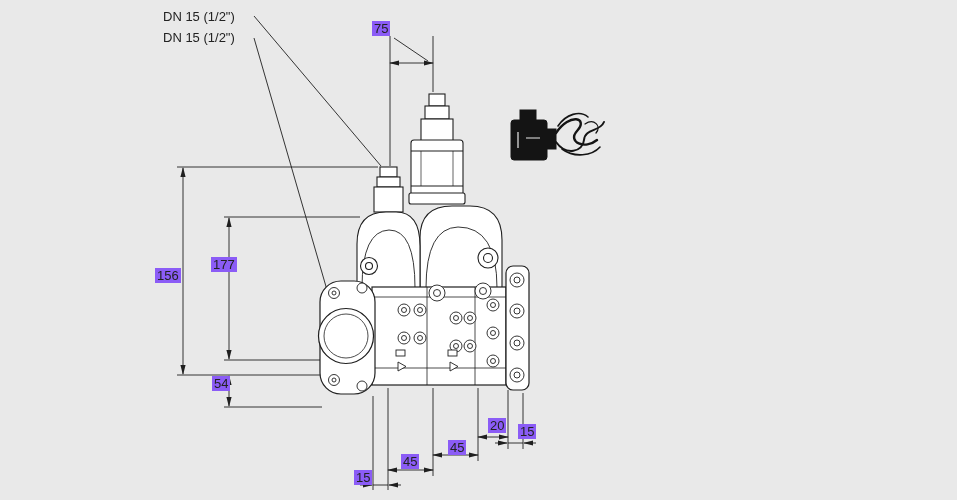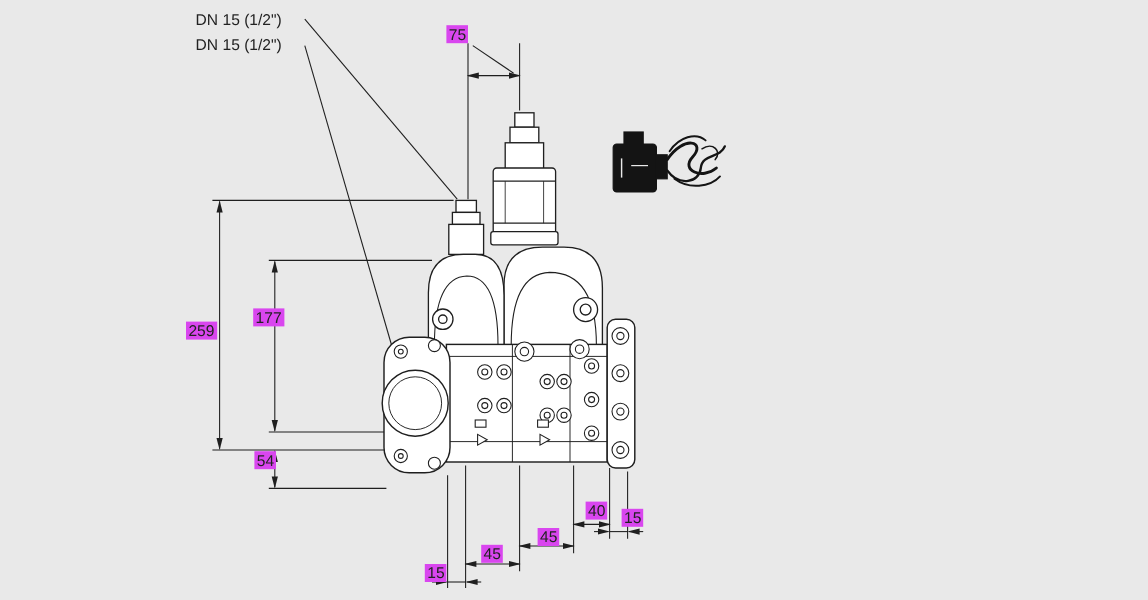--- a/index.html
+++ b/index.html
@@ -12,21 +12,21 @@
   }
   .stage svg{position:absolute;left:0;top:0;}
   .lbl{
     position:absolute;
     font-size:13px;
     line-height:15px;
     color:#222;
     white-space:nowrap;
   }
   .dim{
-    background:#d946ef;
+    background:#8b5cf6;
     padding:0 2px;
   }
 </style>
 </head>
 <body>
 
 <div class="stage">
 
   <svg width="957" height="500" viewBox="0 0 957 500">
     <defs>
@@ -190,23 +190,23 @@
         <path d="M562,149 C574,158 592,156 600,147" stroke-width="1.6"></path>
         <path d="M585,124 C594,118 602,126 596,133" stroke-width="1.3"></path>
       </g>
     </g>
   </svg>
 
   <div class="lbl" style="left:163px;top:9px">DN 15 (1/2")</div>
   <div class="lbl" style="left:163px;top:30px">DN 15 (1/2")</div>
 
   <div class="lbl dim" style="left:372px;top:21px">75</div>
-  <div class="lbl dim" style="left:155px;top:268px">259</div>
+  <div class="lbl dim" style="left:155px;top:268px">156</div>
   <div class="lbl dim" style="left:211px;top:257px">177</div>
   <div class="lbl dim" style="left:212px;top:376px">54</div>
 
   <div class="lbl dim" style="left:354px;top:470px">15</div>
   <div class="lbl dim" style="left:401px;top:454px">45</div>
   <div class="lbl dim" style="left:448px;top:440px">45</div>
-  <div class="lbl dim" style="left:488px;top:418px">40</div>
+  <div class="lbl dim" style="left:488px;top:418px">20</div>
   <div class="lbl dim" style="left:518px;top:424px">15</div>
 
 </div>
 
 </body></html>

